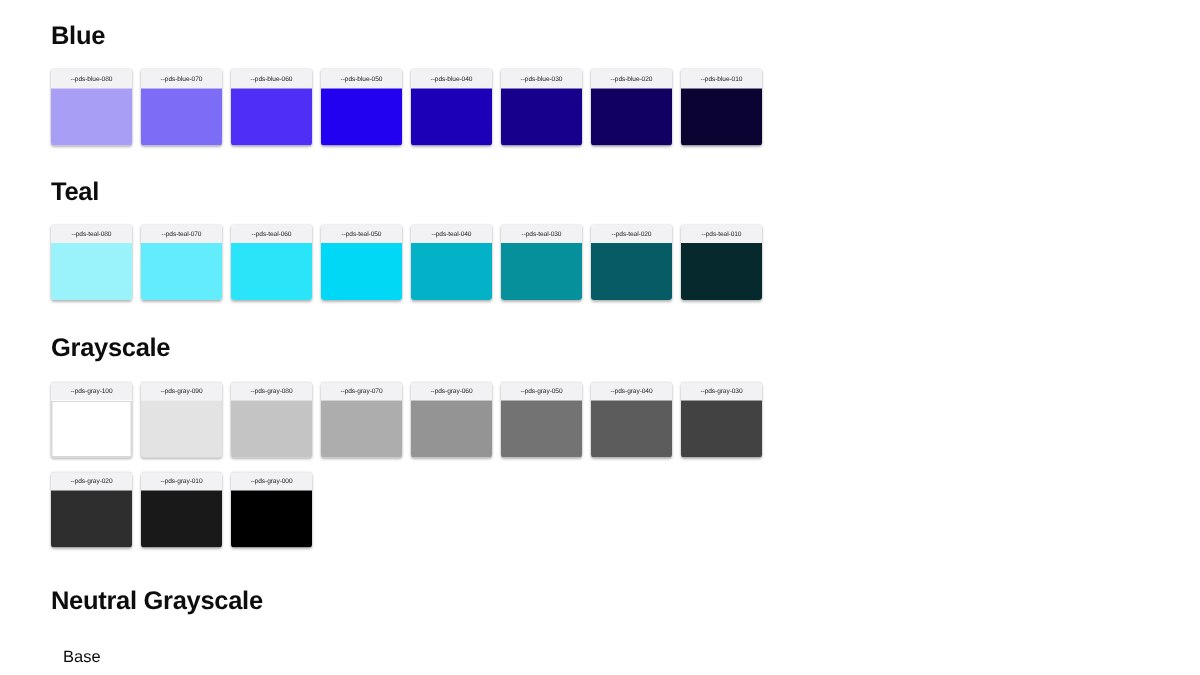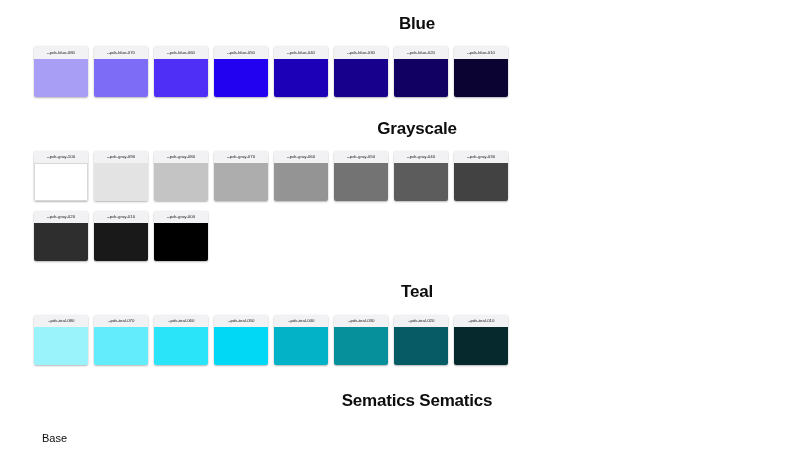--- a/index.html
+++ b/index.html
@@ -18,21 +18,20 @@
     padding: 14px 0 0 34px;
     box-sizing: border-box;
   }
   .section-title {
     font-size: 17px;
     font-weight: bold;
     letter-spacing: -0.2px;
     color: #0d0d0d;
     margin: 0;
     line-height: 1.2;
-    text-align: center;
   }
   .section {
     margin-bottom: 0;
   }
   .sec-blue  { margin-top: 0; }
   .sec-teal  { margin-top: 21px; }
   .sec-gray  { margin-top: 22px; }
   .sec-neutral { margin-top: 26px; }
 
   .swatch-row {
@@ -120,20 +119,58 @@
         <span class="swatch-label">--pds-blue-020</span>
         <span class="swatch-chip" style="background:#110061"></span>
       </div>
       <div class="swatch-card">
         <span class="swatch-label">--pds-blue-010</span>
         <span class="swatch-chip" style="background:#0b0433"></span>
       </div>
     </div>
   </div>
 
+  <div class="section sec-teal">
+    <h2 class="section-title">Teal</h2>
+    <div class="swatch-row">
+      <div class="swatch-card">
+        <span class="swatch-label">--pds-teal-080</span>
+        <span class="swatch-chip" style="background:#9af2fb"></span>
+      </div>
+      <div class="swatch-card">
+        <span class="swatch-label">--pds-teal-070</span>
+        <span class="swatch-chip" style="background:#63ecfb"></span>
+      </div>
+      <div class="swatch-card">
+        <span class="swatch-label">--pds-teal-060</span>
+        <span class="swatch-chip" style="background:#2ae4fa"></span>
+      </div>
+      <div class="swatch-card">
+        <span class="swatch-label">--pds-teal-050</span>
+        <span class="swatch-chip" style="background:#00d8f5"></span>
+      </div>
+      <div class="swatch-card">
+        <span class="swatch-label">--pds-teal-040</span>
+        <span class="swatch-chip" style="background:#04b2c7"></span>
+      </div>
+      <div class="swatch-card">
+        <span class="swatch-label">--pds-teal-030</span>
+        <span class="swatch-chip" style="background:#05909c"></span>
+      </div>
+      <div class="swatch-card">
+        <span class="swatch-label">--pds-teal-020</span>
+        <span class="swatch-chip" style="background:#065b64"></span>
+      </div>
+      <div class="swatch-card">
+        <span class="swatch-label">--pds-teal-010</span>
+        <span class="swatch-chip" style="background:#06292e"></span>
+      </div>
+    </div>
+  </div>
+
   <div class="section sec-gray">
     <h2 class="section-title">Grayscale</h2>
     <div class="swatch-row">
       <div class="swatch-card">
         <span class="swatch-label">--pds-gray-100</span>
         <span class="swatch-chip chip-bordered" style="background:#ffffff"></span>
       </div>
       <div class="swatch-card">
         <span class="swatch-label">--pds-gray-090</span>
         <span class="swatch-chip" style="background:#e3e3e3"></span>
@@ -172,58 +209,20 @@
         <span class="swatch-label">--pds-gray-010</span>
         <span class="swatch-chip" style="background:#191919"></span>
       </div>
       <div class="swatch-card">
         <span class="swatch-label">--pds-gray-000</span>
         <span class="swatch-chip" style="background:#000000"></span>
       </div>
     </div>
   </div>
 
-  <div class="section sec-teal">
-    <h2 class="section-title">Teal</h2>
-    <div class="swatch-row">
-      <div class="swatch-card">
-        <span class="swatch-label">--pds-teal-080</span>
-        <span class="swatch-chip" style="background:#9af2fb"></span>
-      </div>
-      <div class="swatch-card">
-        <span class="swatch-label">--pds-teal-070</span>
-        <span class="swatch-chip" style="background:#63ecfb"></span>
-      </div>
-      <div class="swatch-card">
-        <span class="swatch-label">--pds-teal-060</span>
-        <span class="swatch-chip" style="background:#2ae4fa"></span>
-      </div>
-      <div class="swatch-card">
-        <span class="swatch-label">--pds-teal-050</span>
-        <span class="swatch-chip" style="background:#00d8f5"></span>
-      </div>
-      <div class="swatch-card">
-        <span class="swatch-label">--pds-teal-040</span>
-        <span class="swatch-chip" style="background:#04b2c7"></span>
-      </div>
-      <div class="swatch-card">
-        <span class="swatch-label">--pds-teal-030</span>
-        <span class="swatch-chip" style="background:#05909c"></span>
-      </div>
-      <div class="swatch-card">
-        <span class="swatch-label">--pds-teal-020</span>
-        <span class="swatch-chip" style="background:#065b64"></span>
-      </div>
-      <div class="swatch-card">
-        <span class="swatch-label">--pds-teal-010</span>
-        <span class="swatch-chip" style="background:#06292e"></span>
-      </div>
-    </div>
-  </div>
-
   <div class="section sec-neutral">
-    <h2 class="section-title">Sematics Sematics</h2>
+    <h2 class="section-title">Neutral Grayscale</h2>
     <div class="neutral-sub-wrap">
       <h3 class="sub-title">Base</h3>
     </div>
   </div>
 
 </div>
 
 </body></html>

